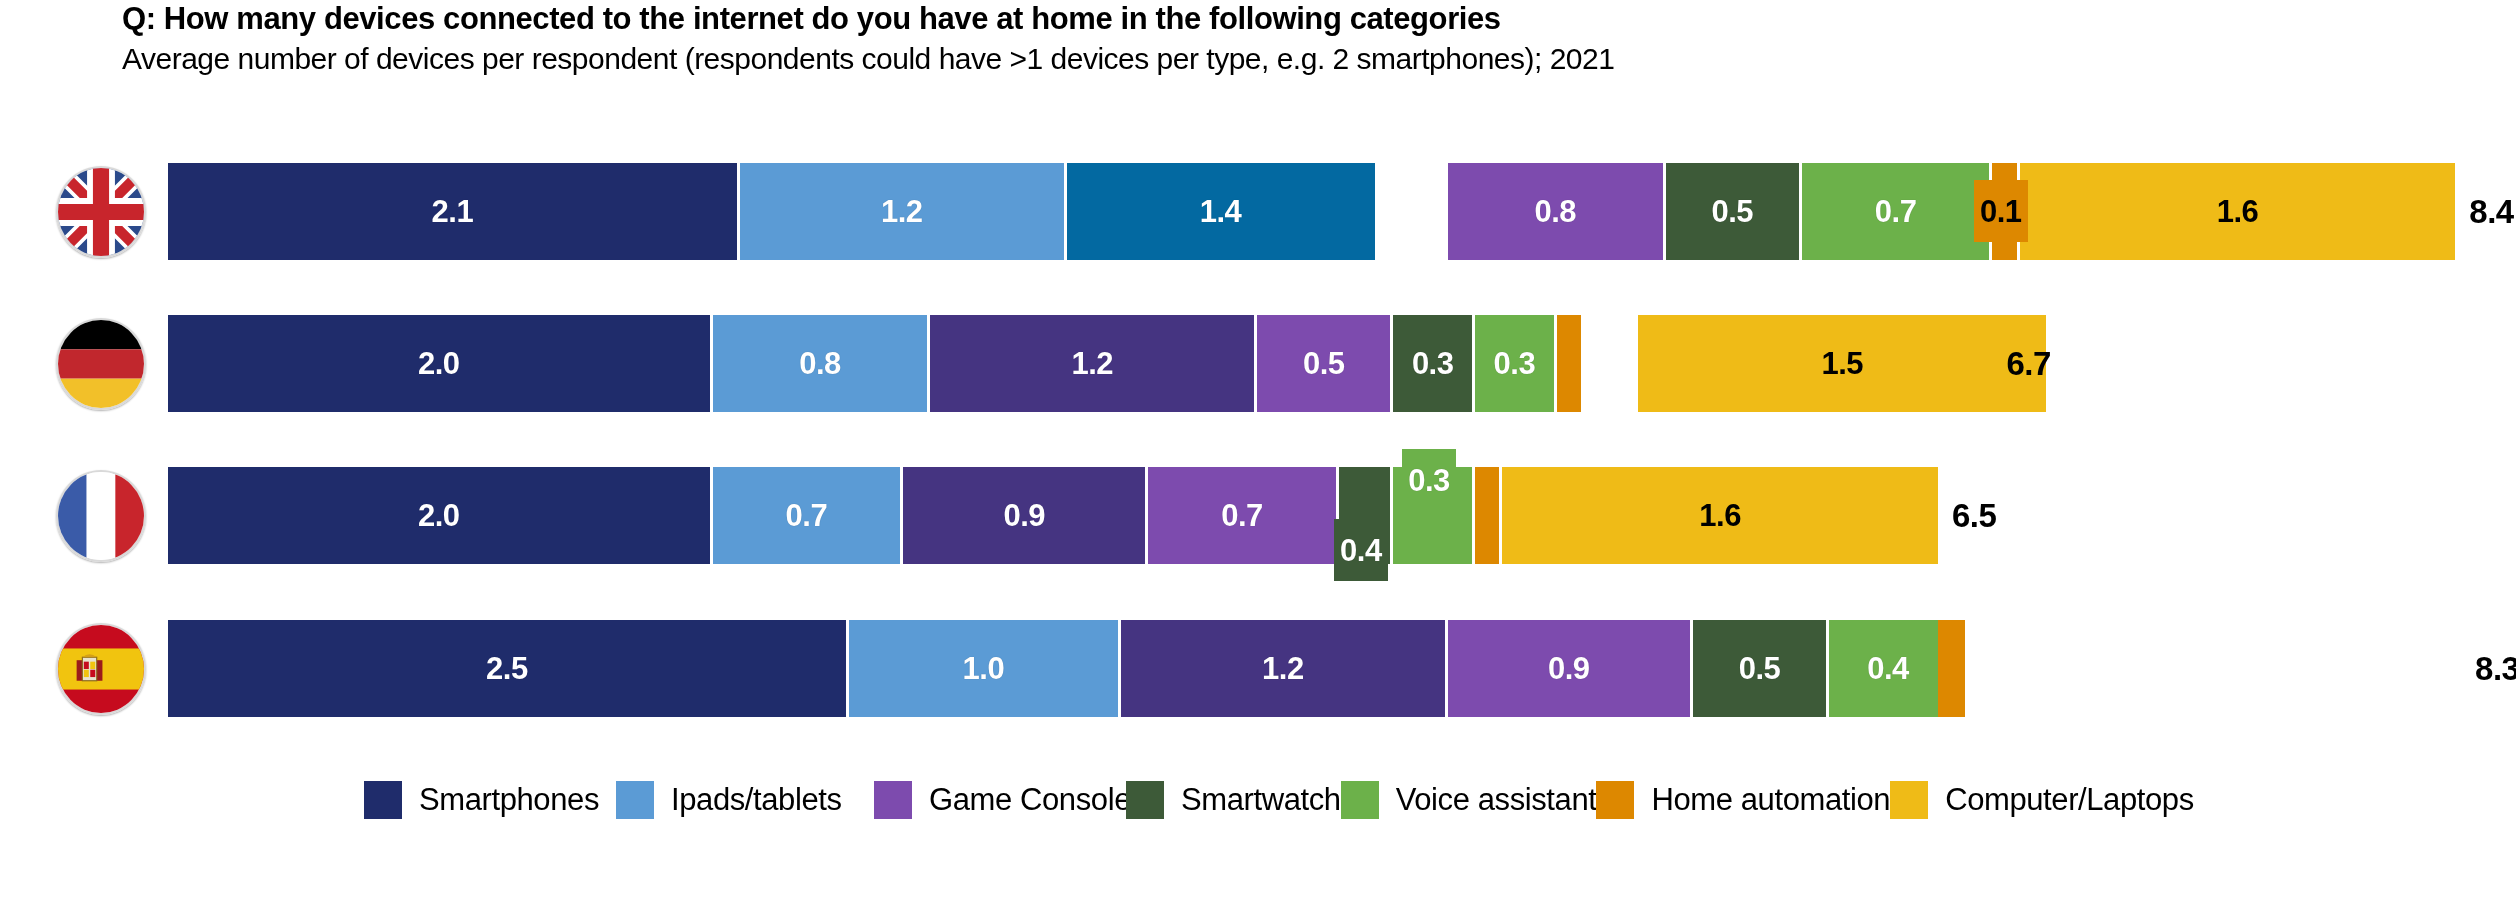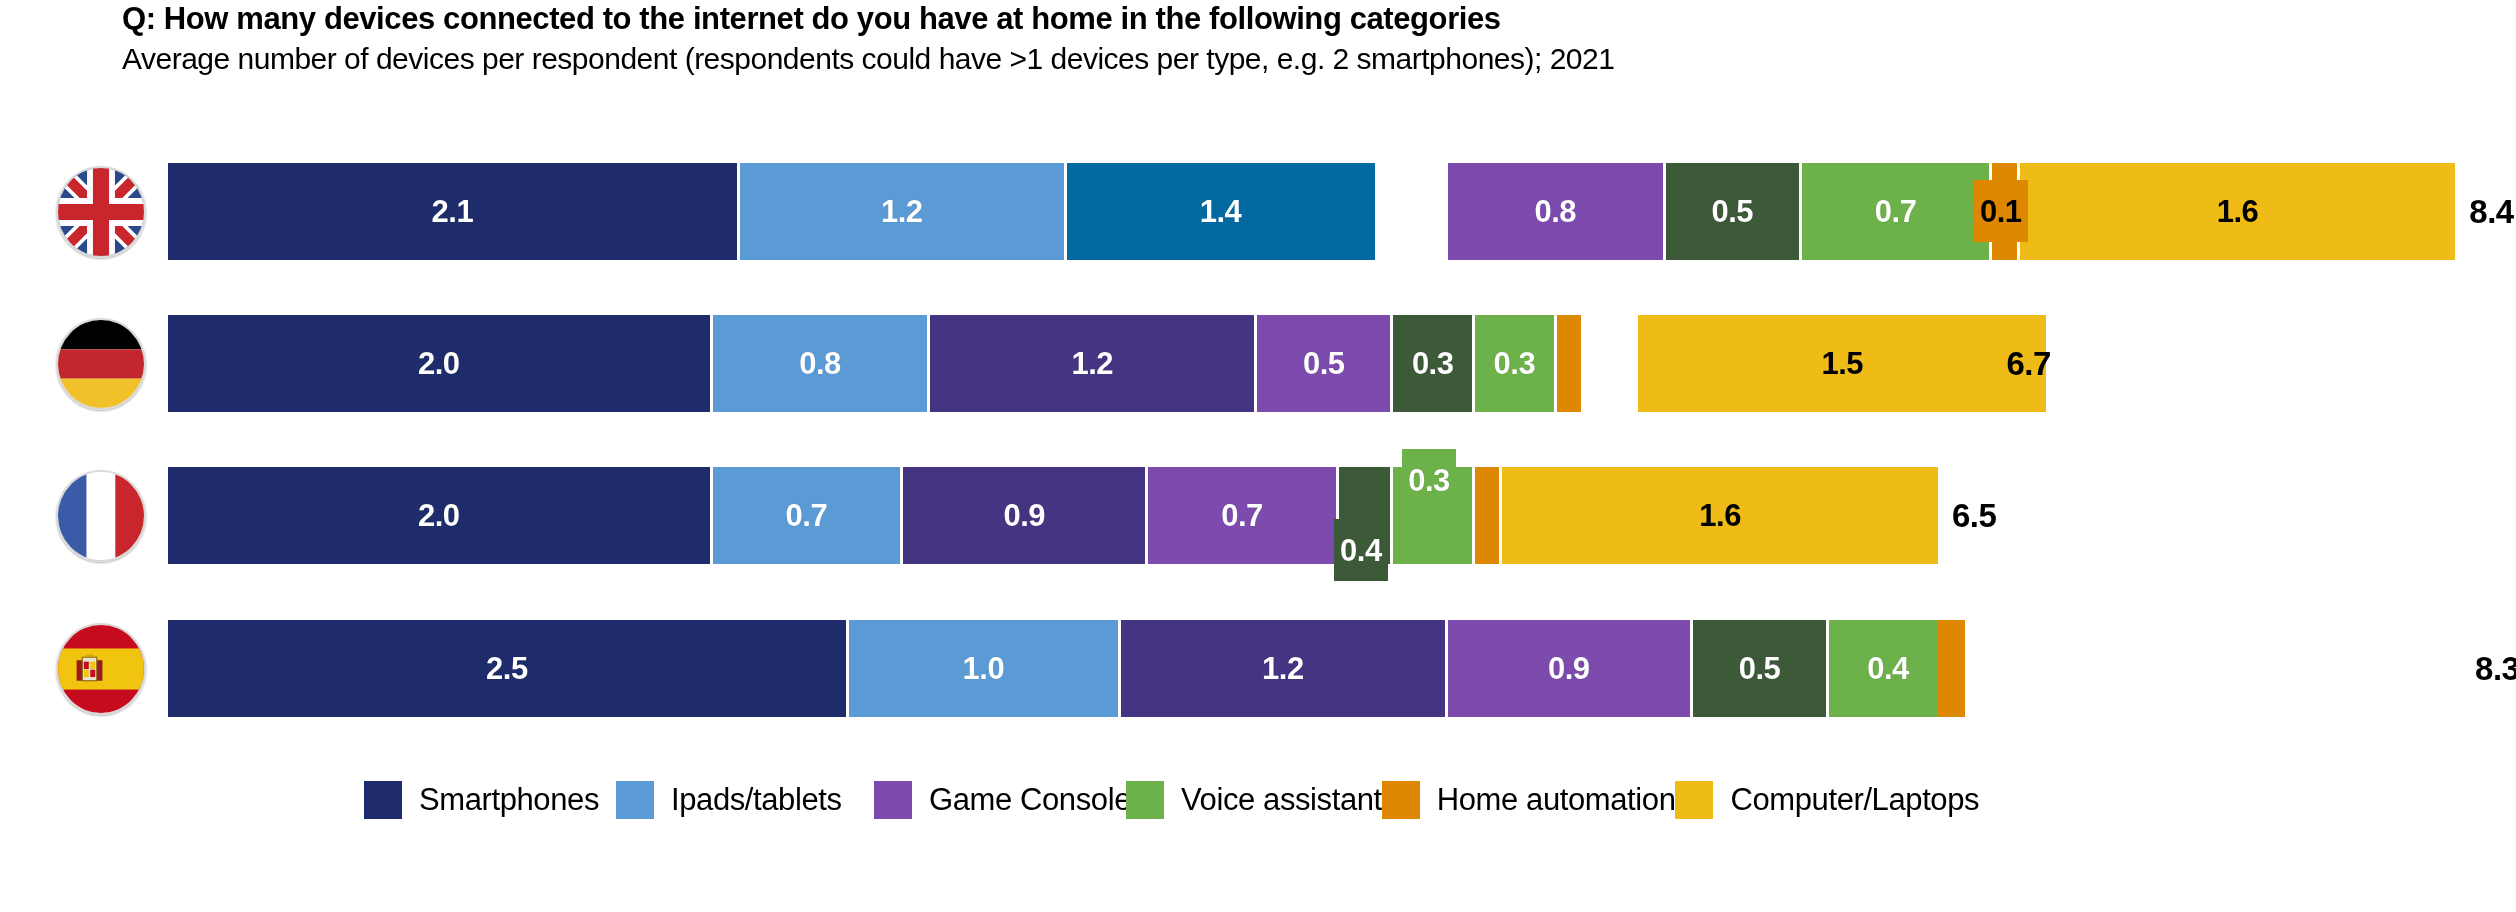--- a/index.html
+++ b/index.html
@@ -255,20 +255,24 @@
     </div>
     <div class="legend-item">
       <span class="legend-swatch" style="background: rgb(91, 155, 213);"></span>
       <span class="legend-label">Ipads/tablets</span>
     </div>
     <div class="legend-item">
       <span class="legend-swatch" style="background: rgb(125, 75, 174);"></span>
       <span class="legend-label">Game Consoles</span>
     </div>
     <div class="legend-item">
+      <span class="legend-swatch" style="background: rgb(61, 90, 56);"></span>
+      <span class="legend-label">Smartwatch</span>
+    </div>
+    <div class="legend-item">
       <span class="legend-swatch" style="background: rgb(108, 177, 74);"></span>
       <span class="legend-label">Voice assistant</span>
     </div>
     <div class="legend-item">
       <span class="legend-swatch" style="background: rgb(221, 136, 0);"></span>
       <span class="legend-label">Home automation</span>
     </div>
     <div class="legend-item">
       <span class="legend-swatch" style="background: rgb(239, 187, 23);"></span>
       <span class="legend-label">Computer/Laptops</span>

